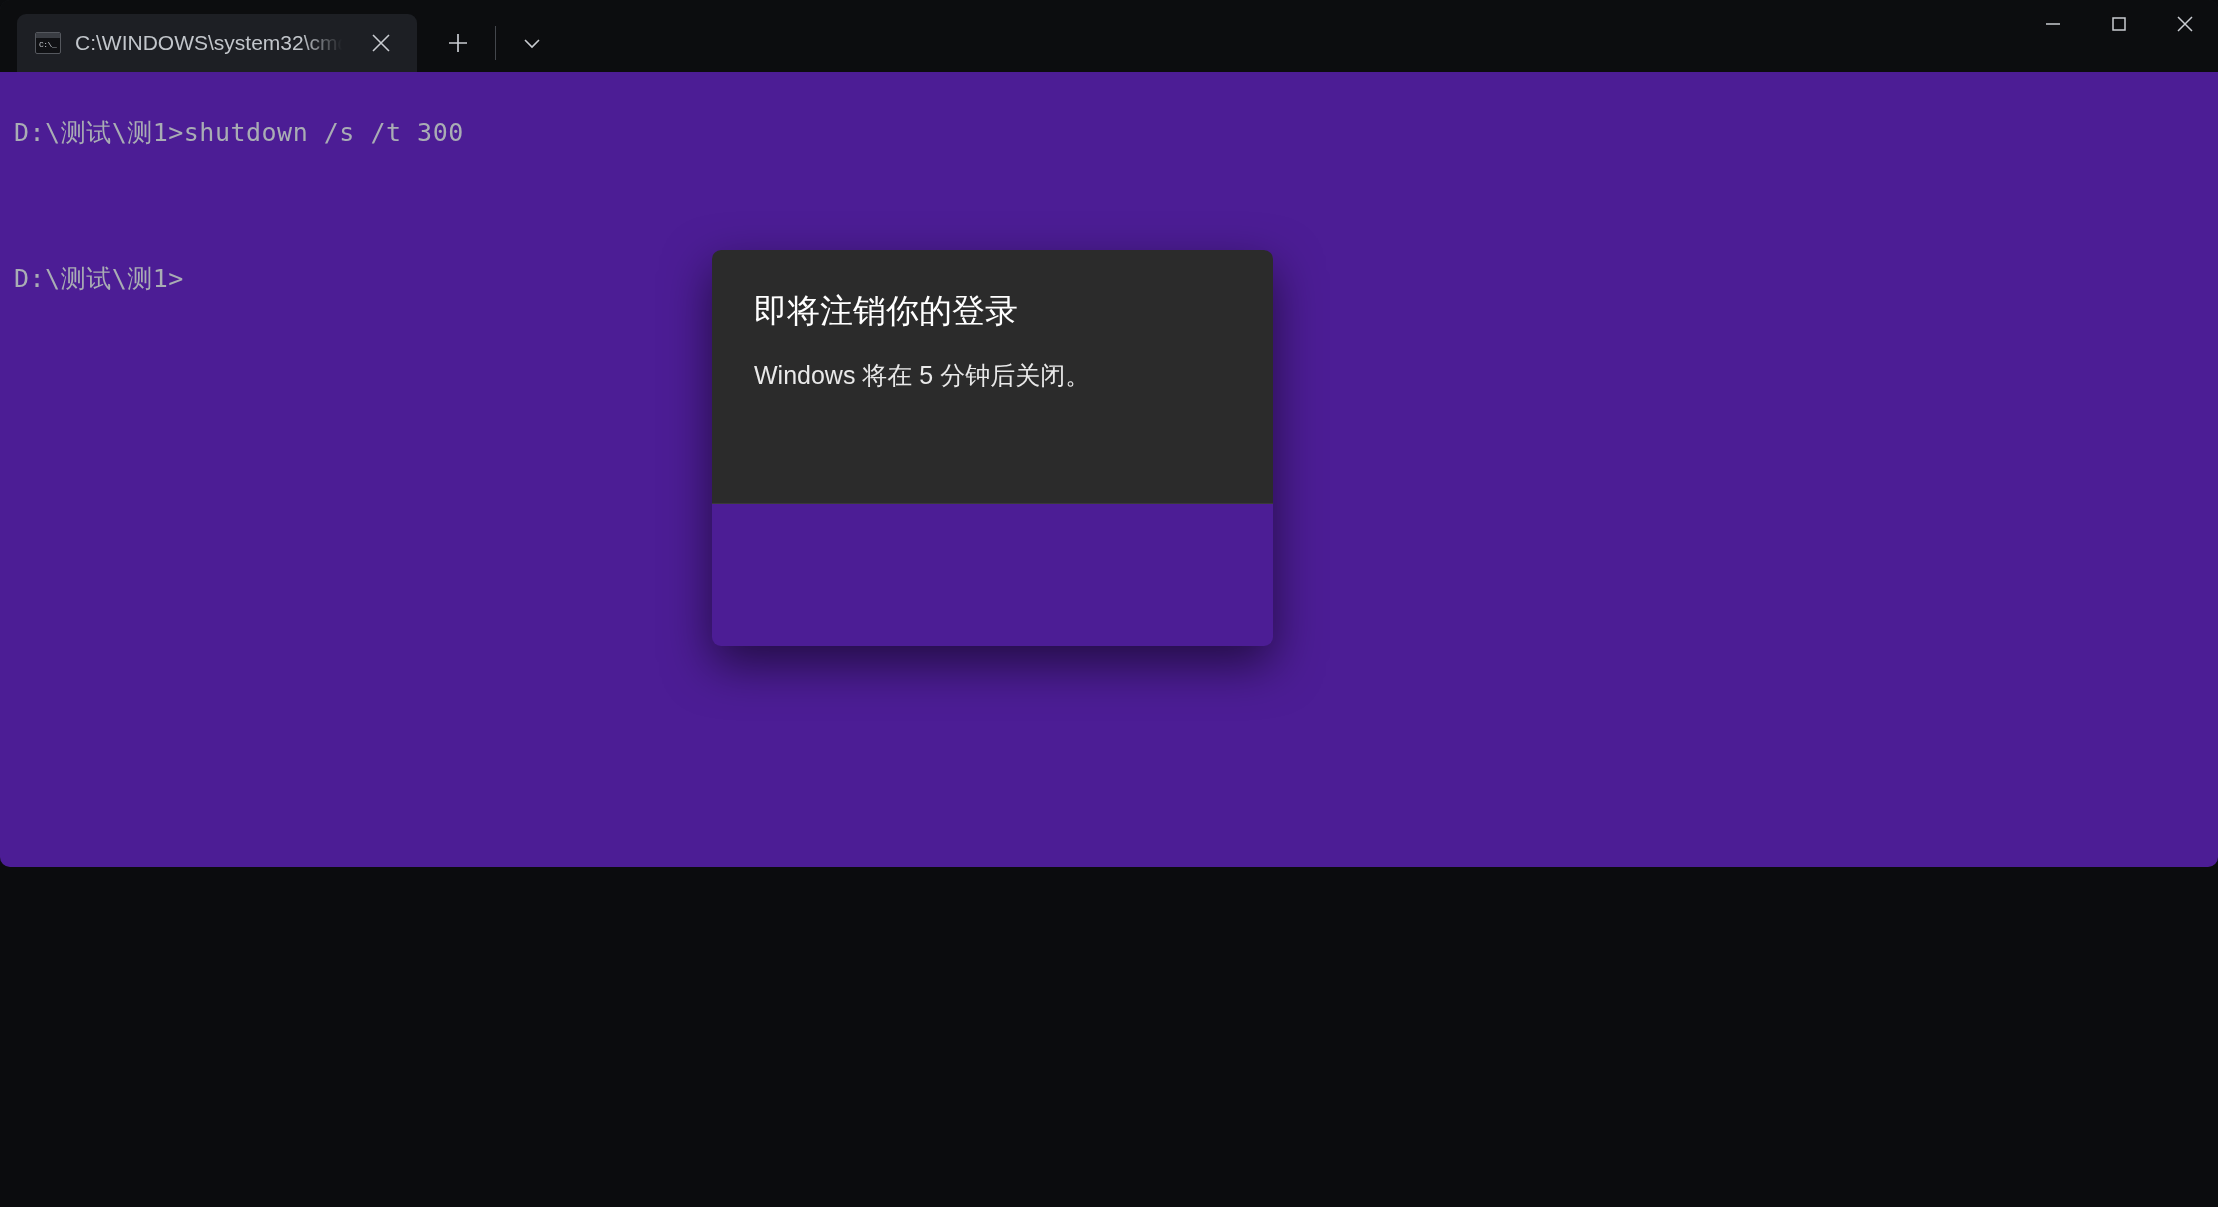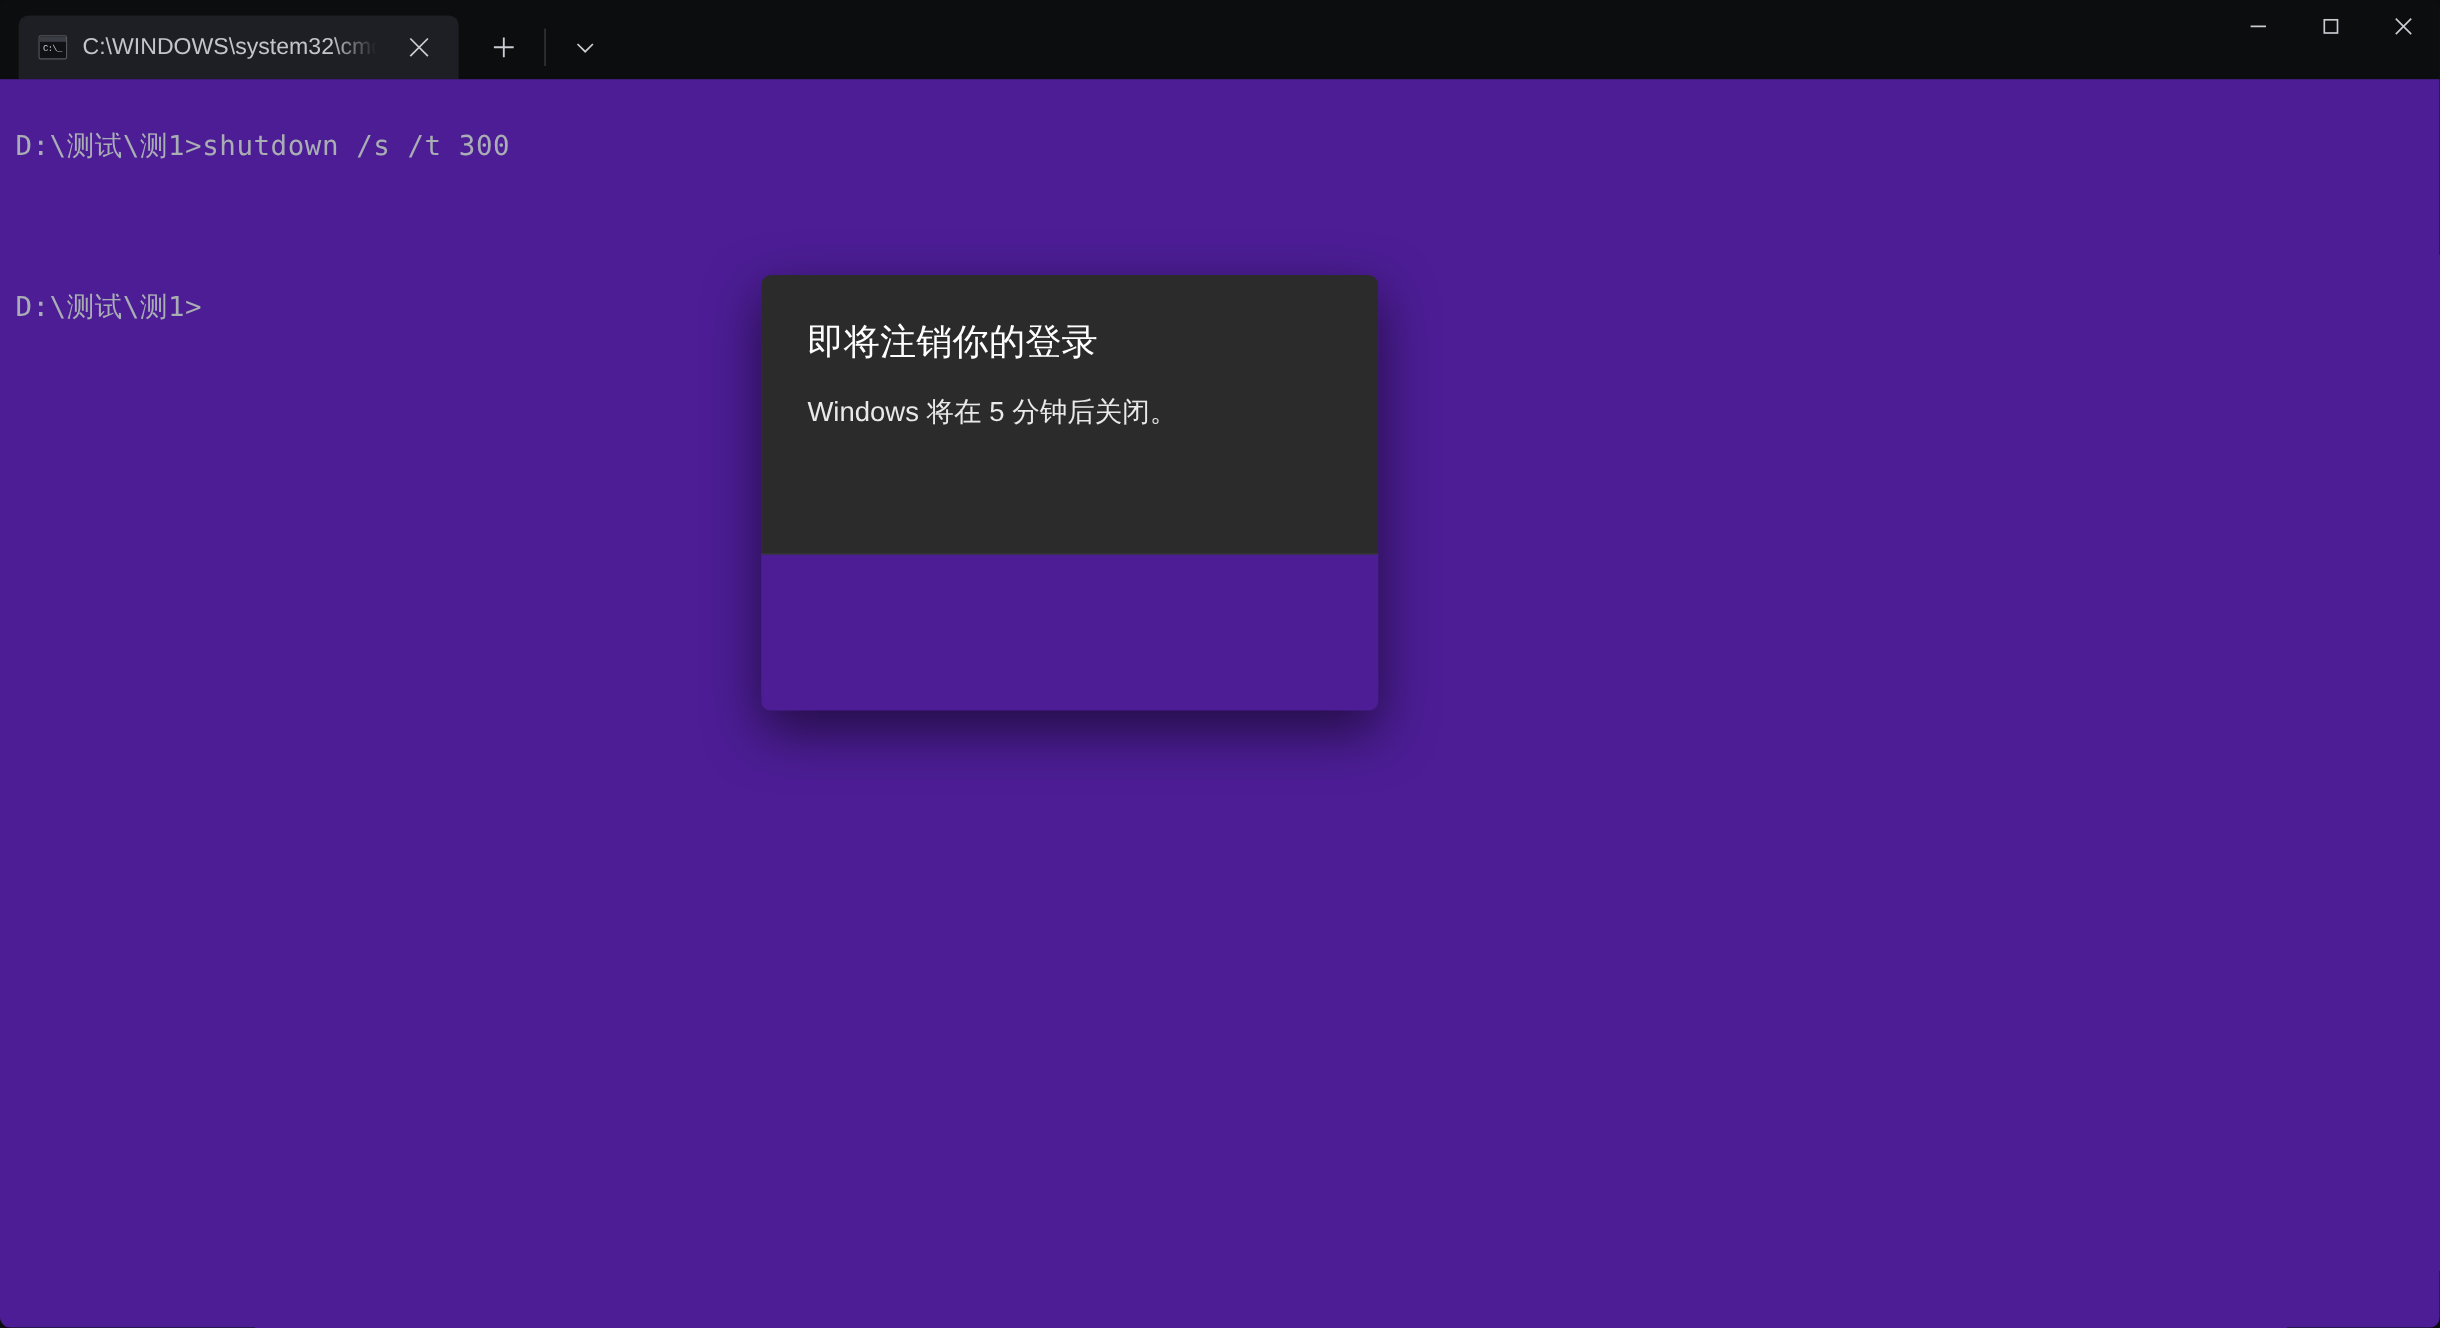--- a/index.html
+++ b/index.html
@@ -6,21 +6,21 @@
   html, body {
     width:2218px; height:1207px;
     background:#0b0c0e;
     font-family:"Liberation Sans","DejaVu Sans",sans-serif;
     overflow:hidden;
   }
 
   
   .window {
     position:relative;
-    width:2218px; height:1207px;
+    width:2218px; height:867px;
     background:#191b20;
     border-radius:10px;
     overflow:hidden;
   }
 
   
   .titlebar {
     position:relative;
     height:72px;
     background:#0c0d0f;
@@ -130,21 +130,21 @@
     font-size:25px;
     line-height:73px;
     color:#a9adb4;
     letter-spacing:0.5px;
     white-space:pre;
   }
 
   
   .dialog {
     position:absolute;
-    left:692px; top:250px;
+    left:712px; top:250px;
     width:561px; height:396px;
     border-radius:9px;
     overflow:hidden;
     box-shadow:0 18px 48px rgba(0,0,0,0.55);
     display:flex;
     flex-direction:column;
   }
 
   .dialog-body {
     background:#2b2b2b;

